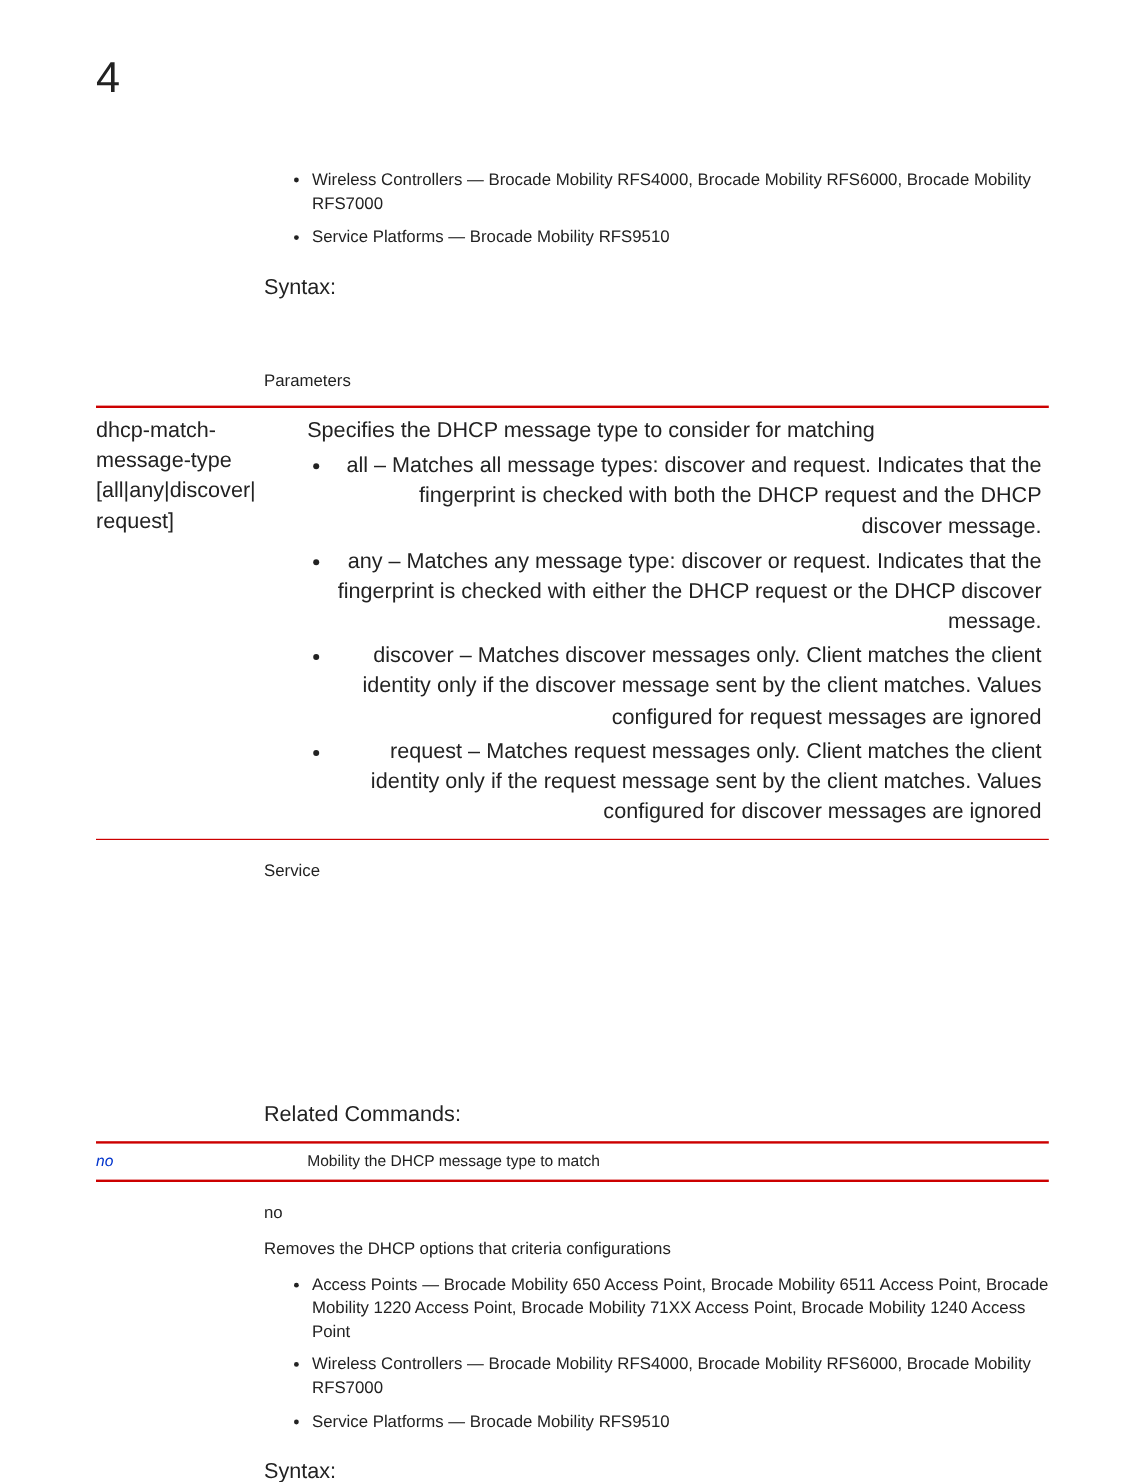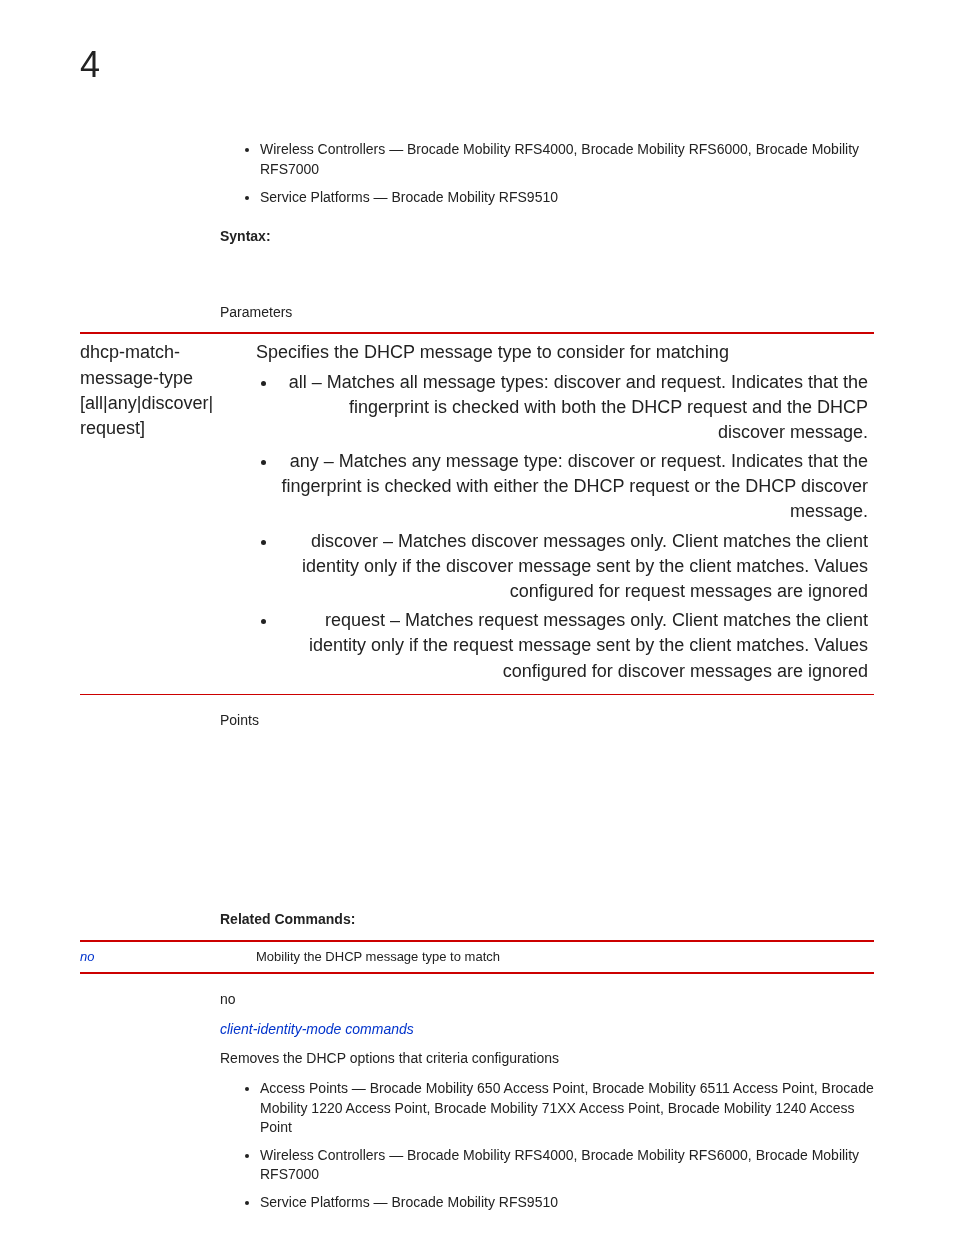--- a/index.html
+++ b/index.html
@@ -22,24 +22,24 @@
   }
   ul.bullets {
     list-style: disc;
     padding-left: 40px;
     margin: 6px 0 12px 0;
   }
   ul.bullets li {
     margin-bottom: 8px;
   }
   .section-heading {
-    font-weight: bold;
+    font-weight: normal;
     margin-top: 20px;
     margin-bottom: 10px;
-    font-size: 14px;
+    font-size: 18px;
   }
   .subheading {
     font-weight: normal;
     margin-top: 16px;
     margin-bottom: 10px;
   }
   .table-wrap {
     margin-left: 0;
     margin-top: 10px;
   }
@@ -124,21 +124,21 @@
           <li>request – Matches request messages only. Client matches the client identity only if the request message sent by the client matches. Values configured for discover messages are ignored</li>
         </ul>
       </td>
     </tr>
   </tbody>
     </table>
   <hr class="hr-red-bot" style="border-top:1px solid #cc0000;">
 </div>
 
 <div class="content">
-  <div class="subheading">Points</div>
+  <div class="subheading">Service</div>
   <div style="height:150px"></div>
   <div class="section-heading">Related Commands:</div>
 </div>
 
 <div class="table-wrap">
   <hr class="hr-red-top">
   <table class="related">
     <tbody>
         <tr>
       <td class="rel-left">
@@ -146,21 +146,20 @@
       </td>
       <td>Mobility the DHCP message type to match</td>
     </tr>
   </tbody>
     </table>
   <hr class="hr-red-bot">
 </div>
 
 <div class="content">
   <div class="subheading">no</div>
-  <div class="link-blue-italic body-text">client-identity-mode commands</div>
   <div class="body-text">Removes the DHCP options that criteria configurations</div>
   <ul class="bullets">
     <li>Access Points — Brocade Mobility 650 Access Point, Brocade Mobility 6511 Access Point, Brocade Mobility 1220 Access Point, Brocade Mobility 71XX Access Point, Brocade Mobility 1240 Access Point</li>
     <li>Wireless Controllers — Brocade Mobility RFS4000, Brocade Mobility RFS6000, Brocade Mobility RFS7000</li>
     <li>Service Platforms — Brocade Mobility RFS9510</li>
   </ul>
   <div class="section-heading">Syntax:</div>
   <div style="height:30px"></div>
   <div class="subheading">Parameters</div>
 </div>

